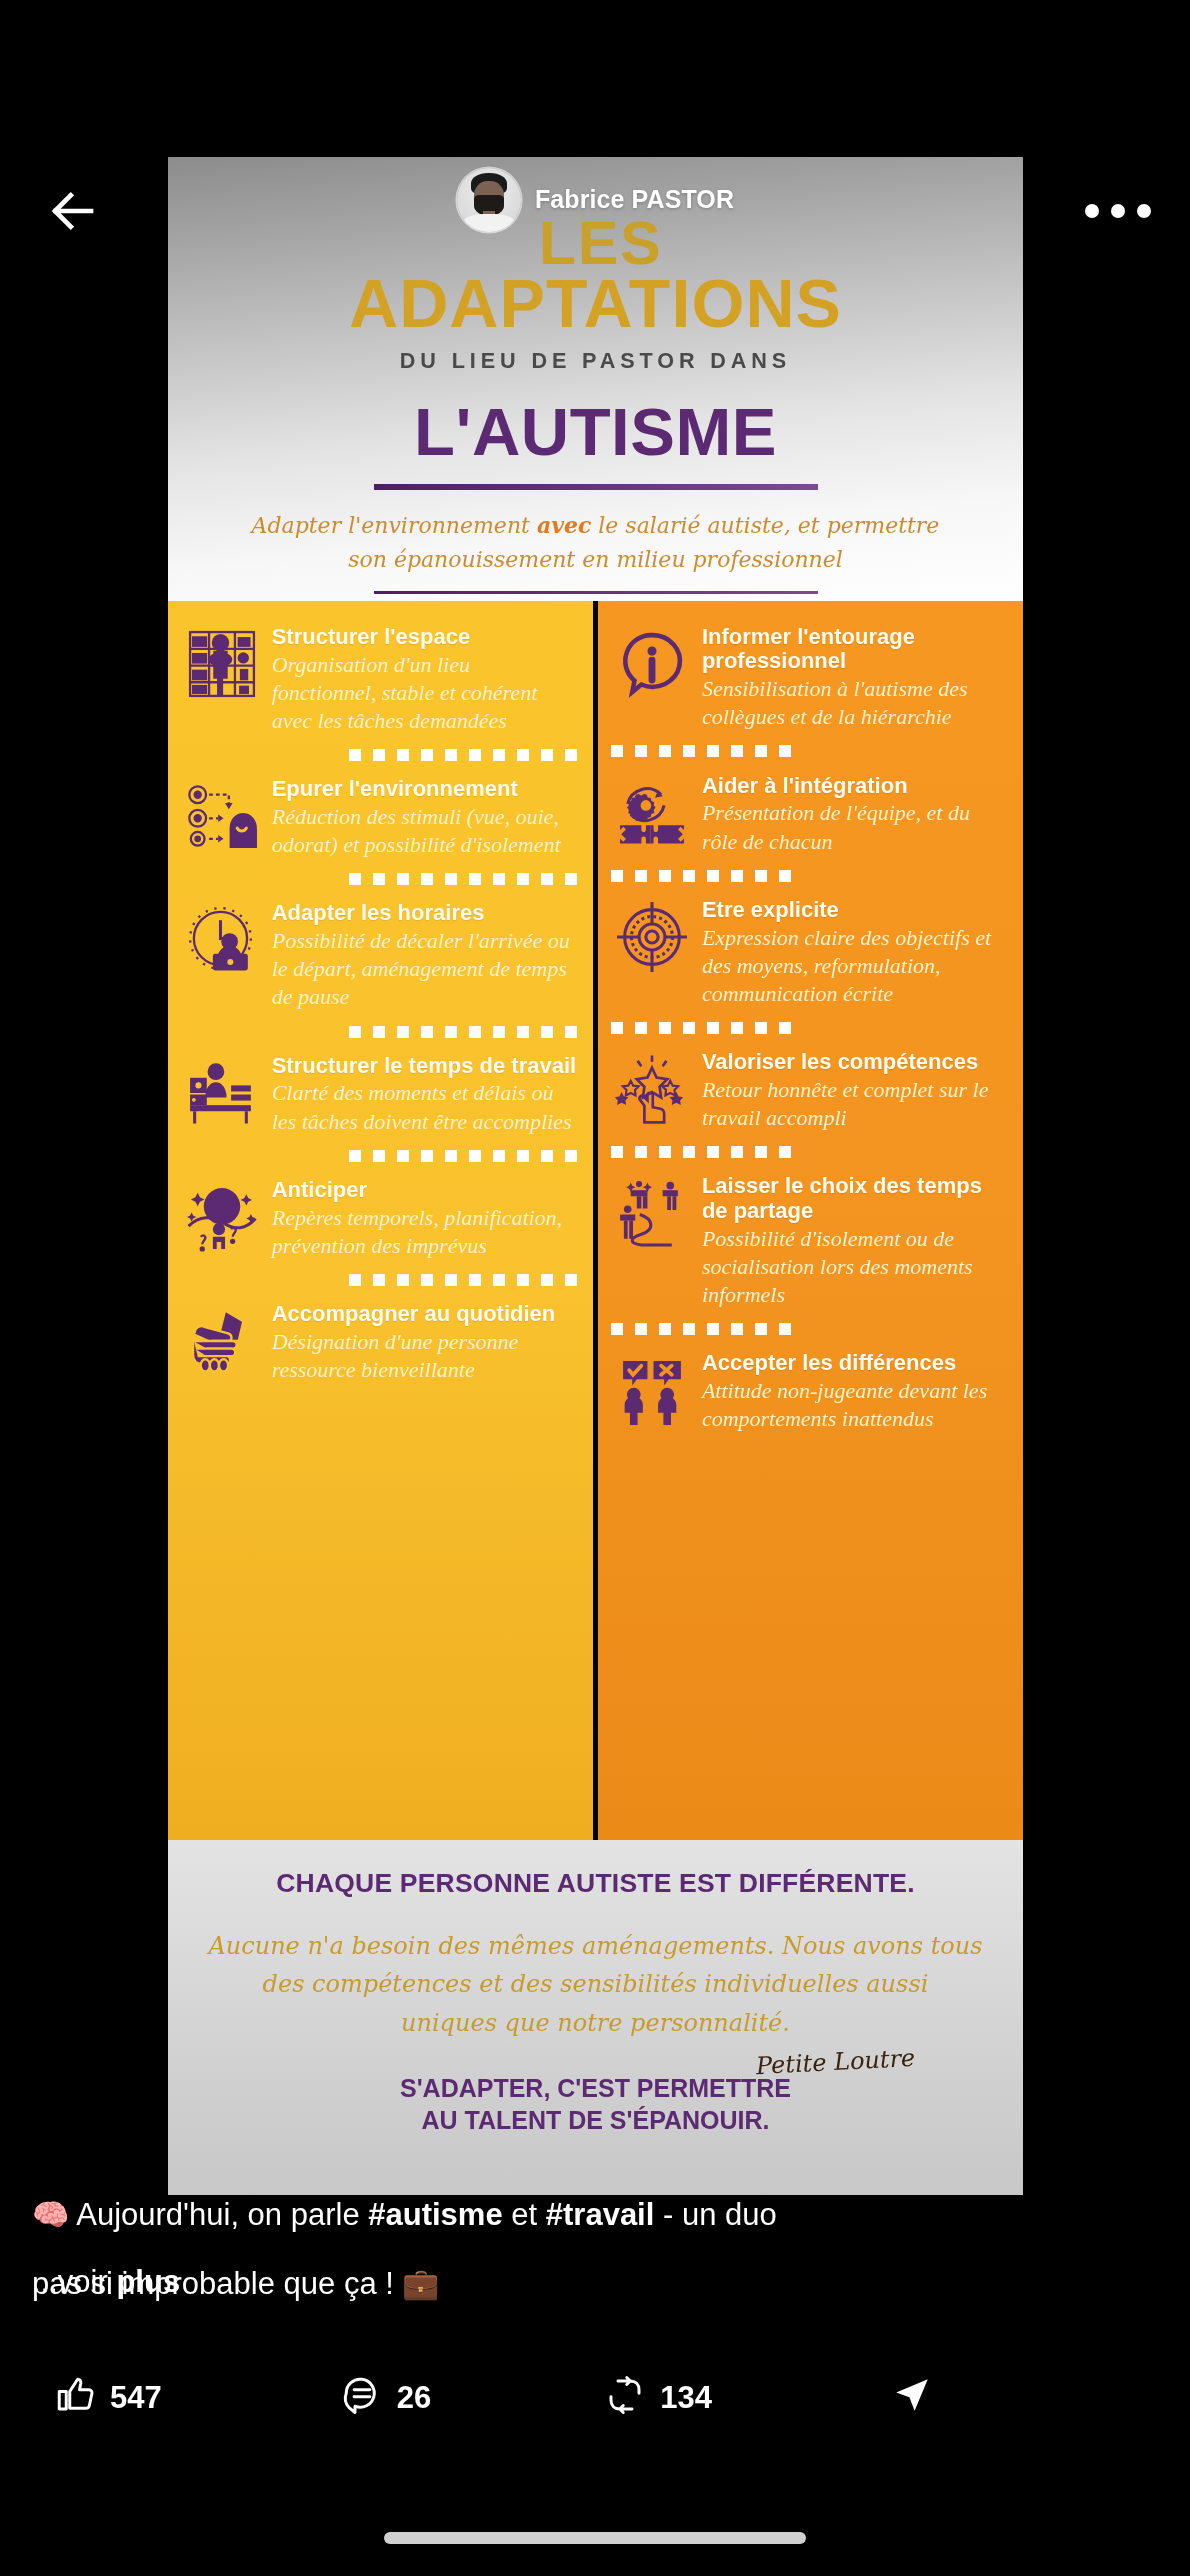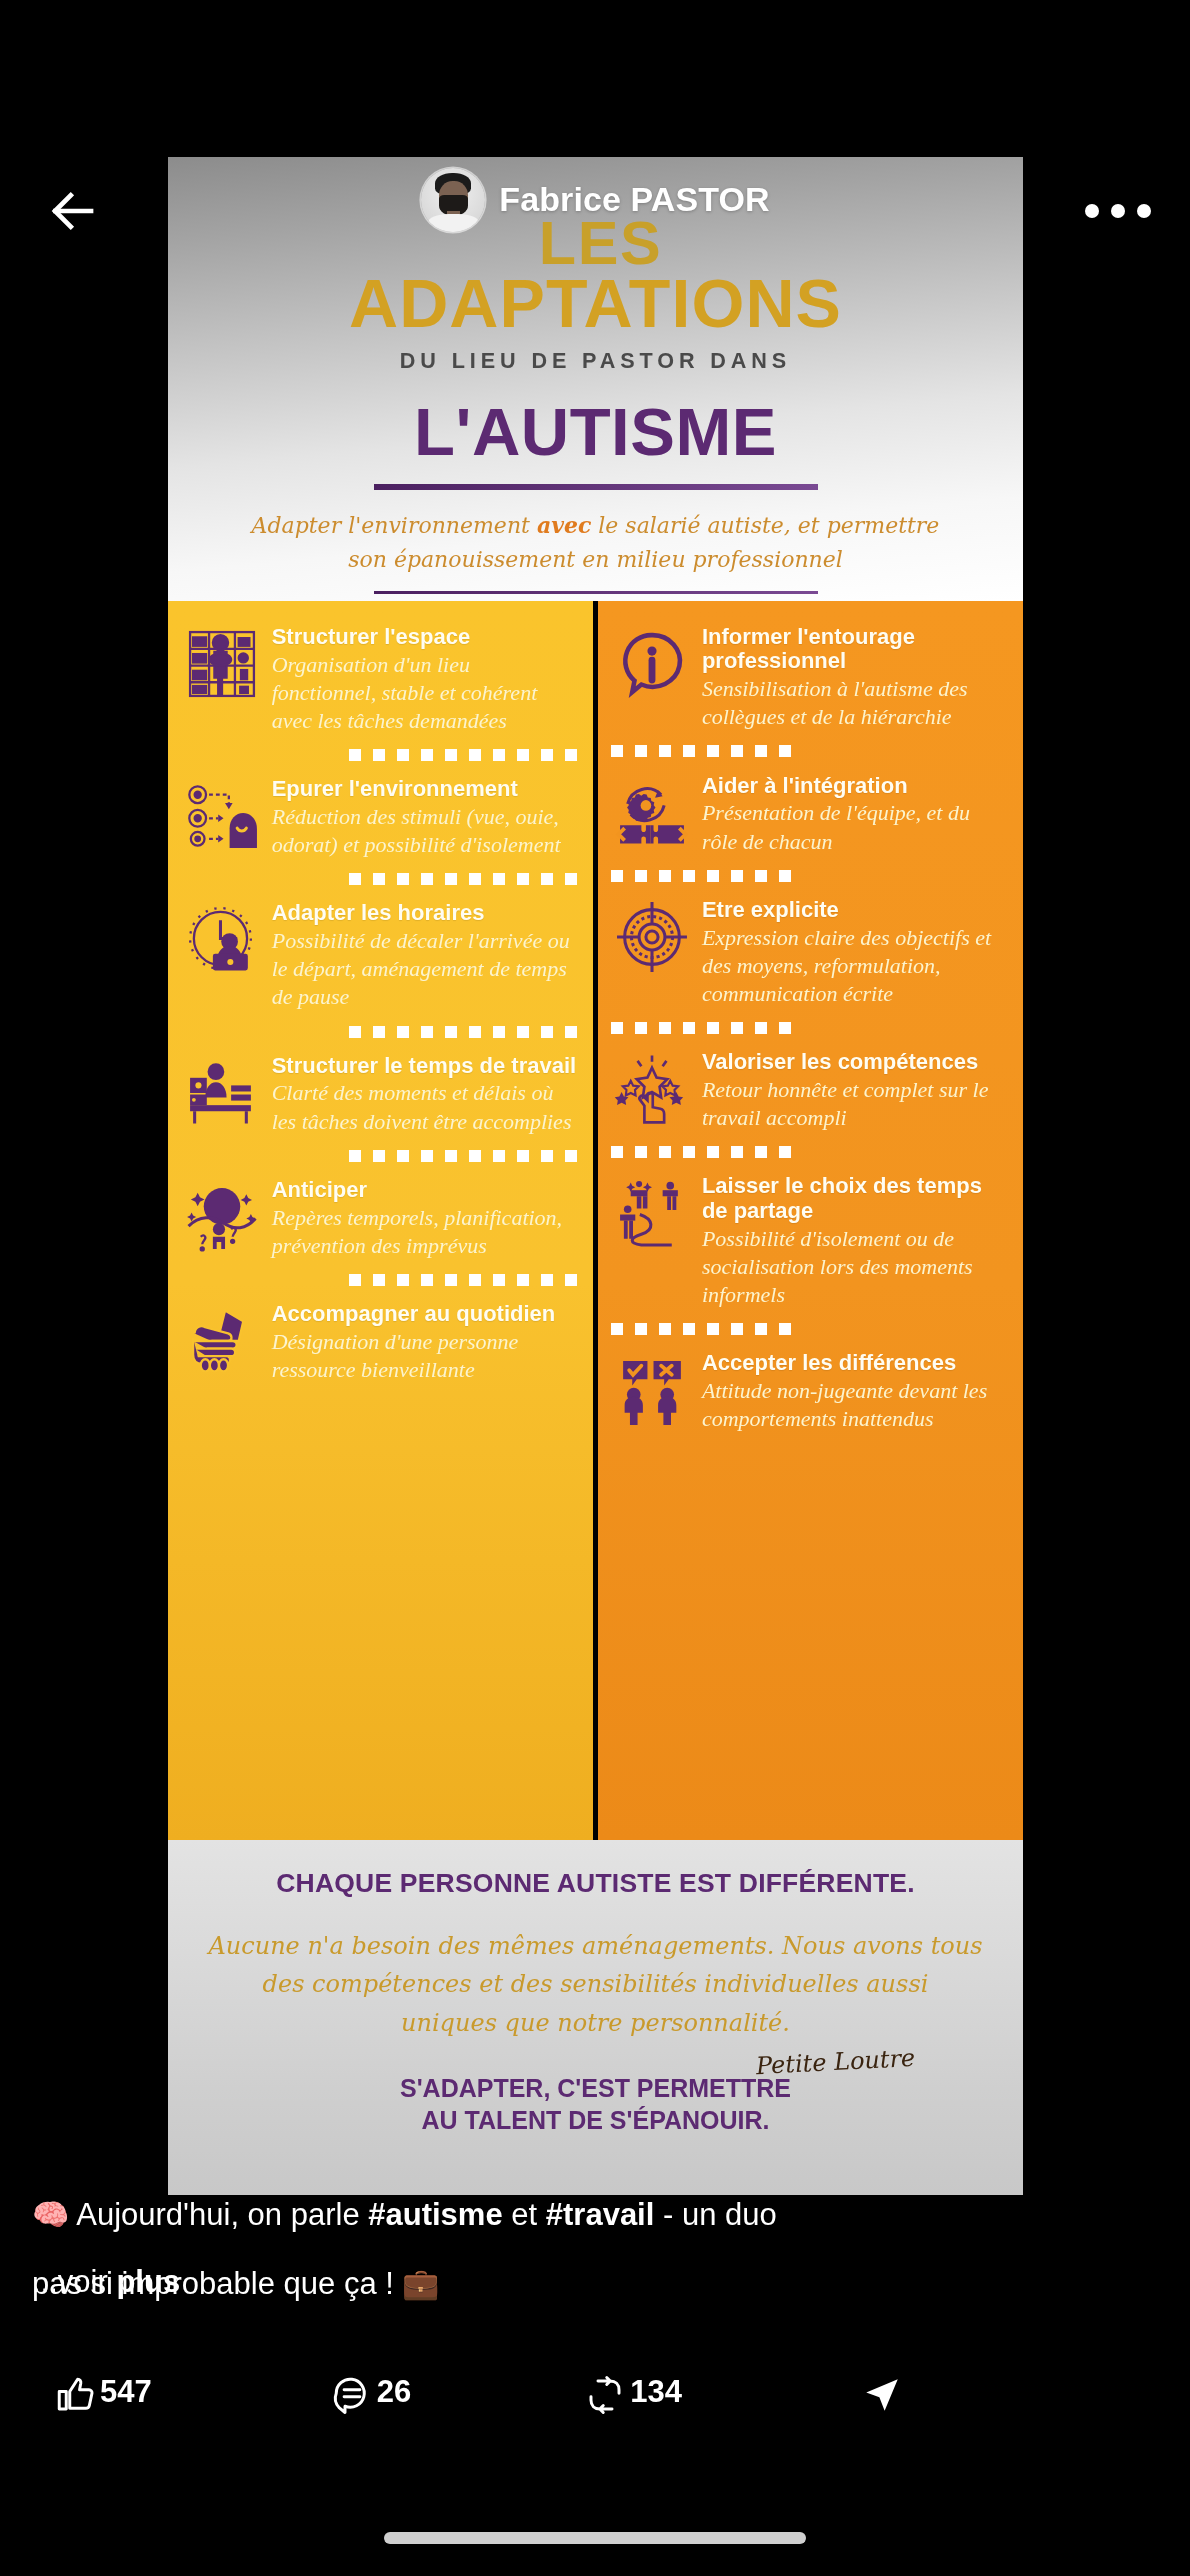--- a/index.html
+++ b/index.html
@@ -42,21 +42,21 @@
     background:radial-gradient(circle at 50% 38%, #efefef 0%, #dcdcdc 62%, #cfcfcf 100%);
     position:relative; overflow:hidden; flex:none;
     box-shadow:0 0 0 1.6px rgba(255,255,255,.55);
   }
   .avatar .hair{position:absolute;left:22%;top:8%;width:56%;height:34%;background:#1b1b1b;border-radius:48% 48% 30% 30%;}
   .avatar .face{position:absolute;left:27%;top:20%;width:46%;height:48%;background:#7b6252;border-radius:46%;}
   .avatar .beard{position:absolute;left:27%;top:42%;width:46%;height:33%;background:#1d1a18;border-radius:18% 18% 50% 50%;}
   .avatar .body{position:absolute;left:10%;bottom:-6%;width:80%;height:34%;background:#f2f2f2;border-radius:40% 40% 0 0;}
   .avatar .neck{position:absolute;left:40%;bottom:16%;width:20%;height:16%;background:#7b6252;}
   .author-name{
-    font-size:34px;font-weight:700;color:#fff;letter-spacing:0.1px;
+    font-size:25px;font-weight:700;color:#fff;letter-spacing:0.1px;
     text-shadow:0 1.1px 3.2px rgba(0,0,0,.25);
   }
 
   .t-les{
     font-size:61px;font-weight:900;color:#C8A02A;letter-spacing:1.6px;
     line-height:.92; padding-top:58px;margin-left:10px;
   }
   .t-adaptations{
     font-size:68px;font-weight:900;color:#D3A123;letter-spacing:1.1px;line-height:.96;
   }
@@ -132,21 +132,21 @@
   .caption b{ font-weight:800; }
   .caption .more{ font-weight:400; }
   .caption .more b{ font-weight:800; }
   .emoji{ font-size:30px; }
 
   
   .actions{
     position:absolute; left:0; top:2343px; width:1190px; height:103px;
     display:flex; align-items:center; padding:0 54px; z-index:40;
   }
-  .act{ display:flex;align-items:flex-start;gap:4px;cursor:pointer; }
+  .act{ display:flex;align-items:flex-end;gap:14px;cursor:pointer; }
   .act svg{ width:42px;height:42px; }
   .act span{ font-size:31px;font-weight:700;color:#fff; }
   .sp1{ width:179px; } .sp2{ width:173px; } .sp3{ width:179px; }
 
   .home-ind{
     position:absolute;left:50%;transform:translateX(-50%);
     bottom:32px;width:422px;height:12px;border-radius:6px;background:#cfcfcf;
   }
 </style>
 </head>

